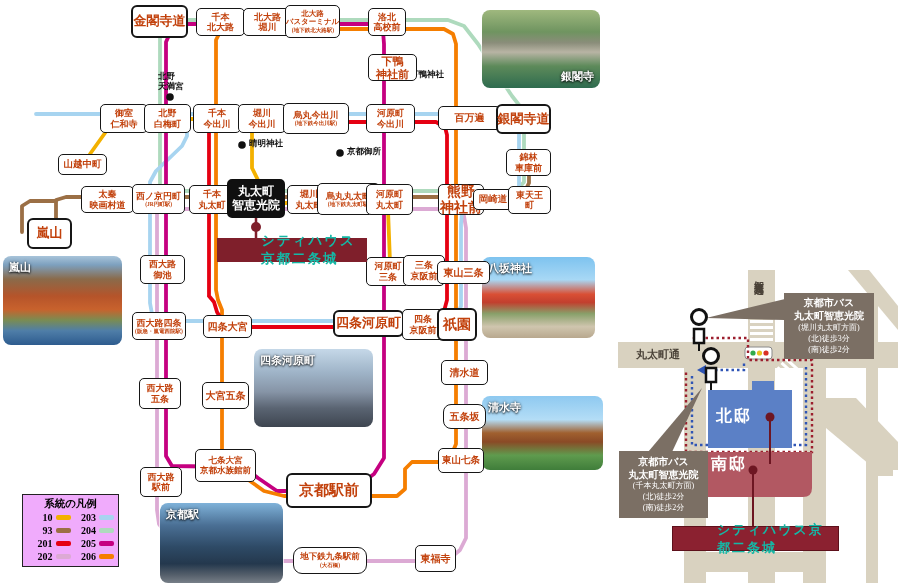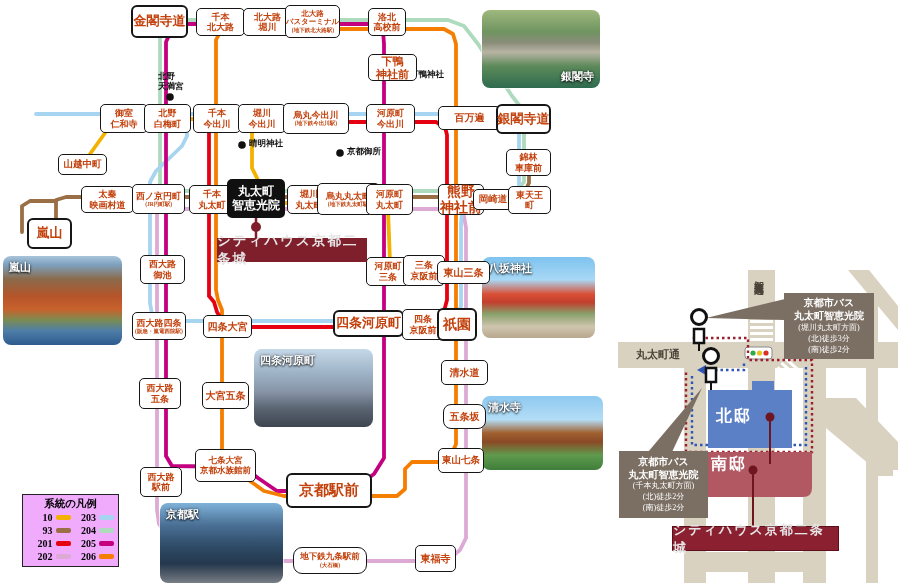--- a/index.html
+++ b/index.html
@@ -19,22 +19,22 @@
   .photo span{position:absolute;color:#fff;font-weight:bold;font-size:11px;
               text-shadow:0 1px 2px rgba(0,0,0,.85),0 0 3px rgba(0,0,0,.6);}
   .cap-tl span{top:4px;left:6px;} .cap-br span{bottom:4px;right:6px;}
   .g-arashiyama{background:linear-gradient(180deg,#a8c4da 0%,#7da0be 10%,#8a6a4a 26%,#b5542a 45%,#c8622d 60%,#7a8c52 72%,#4f7ea8 84%,#2d5b8e 100%);}
   .g-ginkakuji{background:linear-gradient(180deg,#9fb87e 0%,#6f9460 28%,#8a8d7a 42%,#b8b4a4 54%,#5d8a5a 72%,#2e6b4f 100%);}
   .g-yasaka{background:linear-gradient(180deg,#7ec3ef 0%,#a8d8f5 28%,#d94f35 46%,#c23f2e 56%,#88a06a 70%,#cfc5ae 86%,#b8a88e 100%);}
   .g-shijo{background:linear-gradient(180deg,#c5d8e8 0%,#9fb4c8 30%,#8694a6 55%,#5a6472 76%,#3e4550 100%);}
   .g-kiyomizu{background:linear-gradient(180deg,#8ec9f0 0%,#b4ddf6 32%,#a0602f 50%,#8a4a26 62%,#5f9b4e 80%,#3f7d3a 100%);}
   .g-kyotoeki{background:linear-gradient(180deg,#7fb2d9 0%,#4a6f94 28%,#2e4a66 55%,#24384d 76%,#555f6b 90%,#777f88 100%);}
   
-  .banner{position:absolute;color:#e5e5e5;font-weight:bold;display:flex;align-items:center;
-          justify-content:center;z-index:4;letter-spacing:2px;box-sizing:border-box;}
+  .banner{position:absolute;color:#14b8a6;font-weight:bold;display:flex;align-items:center;
+          justify-content:center;z-index:4;letter-spacing:2px;box-sizing:border-box;padding-left:44px;}
   #main-banner{left:217px;top:238px;width:150px;height:24px;font-size:13.5px;background:#7f1f2b;}
   #inset-banner{left:672px;top:526px;width:167px;height:25px;font-size:13px;background:#8b2130;border:1px solid #5d101b;}
   
   .poi{position:absolute;font-size:8.5px;font-weight:bold;color:#111;line-height:1.15;z-index:2;white-space:nowrap;}
   
   .legend{position:absolute;left:22px;top:494px;width:97px;height:73px;background:#f0abfc;
           border:1.5px solid #222;z-index:5;box-sizing:border-box;padding:2px 4px 1px;}
   .legend .lt{font-size:10.5px;font-weight:bold;text-align:center;}
   .legend .grid{display:grid;grid-template-columns:1fr 1fr;grid-template-rows:repeat(4,1fr);
                 grid-auto-flow:column;height:52px;}

